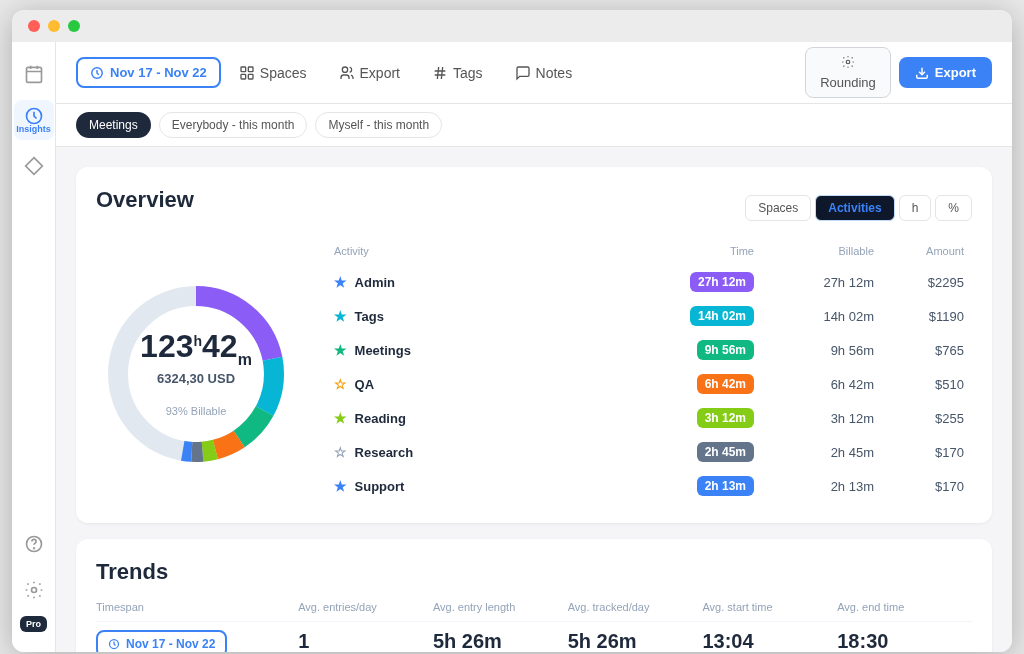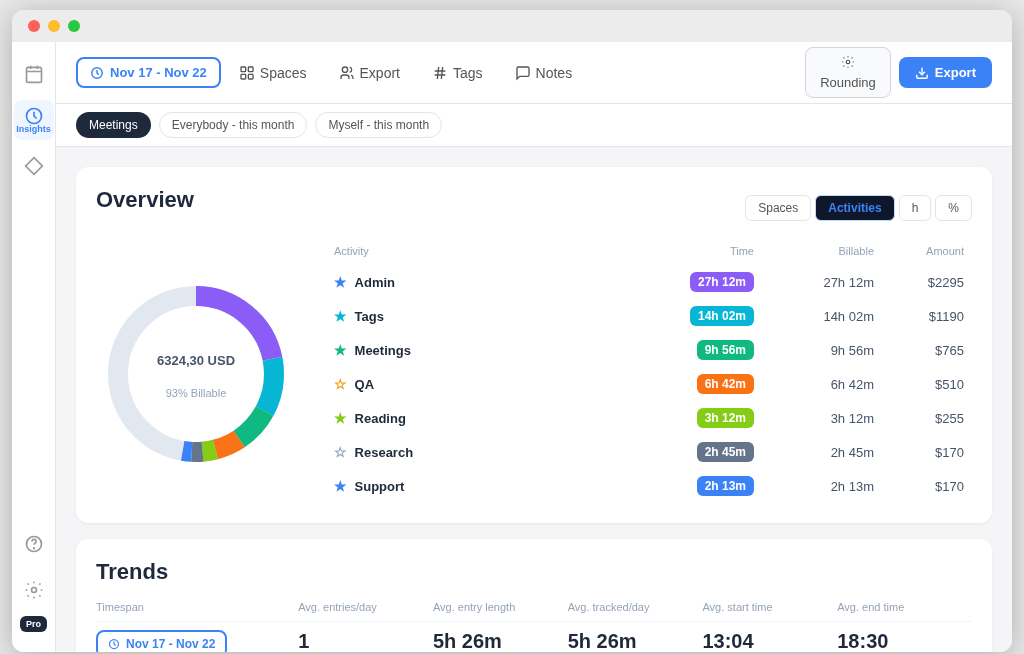--- a/index.html
+++ b/index.html
@@ -535,20 +535,23 @@
 
                 <circle cx="100" cy="100" r="78" fill="none" stroke="#f97316" stroke-width="20" stroke-dasharray="26 464" stroke-dashoffset="-199" transform="rotate(-90 100 100)"></circle>
 
                 <circle cx="100" cy="100" r="78" fill="none" stroke="#84cc16" stroke-width="20" stroke-dasharray="13 477" stroke-dashoffset="-225" transform="rotate(-90 100 100)"></circle>
 
                 <circle cx="100" cy="100" r="78" fill="none" stroke="#64748b" stroke-width="20" stroke-dasharray="11 479" stroke-dashoffset="-238" transform="rotate(-90 100 100)"></circle>
 
                 <circle cx="100" cy="100" r="78" fill="none" stroke="#3b82f6" stroke-width="20" stroke-dasharray="9 481" stroke-dashoffset="-249" transform="rotate(-90 100 100)"></circle>
               </svg>
               <div class="donut-center">
+                <div class="donut-hours">
+                  <span>123</span><sup>h</sup><span>42</span><sub>m</sub>
+                </div>
                 <div class="donut-usd">6324,30 USD</div>
                 <div class="donut-billable">93% Billable</div>
               </div>
             </div>
 
             <div class="activity-table">
               <div class="table-header">
                 <span>Activity</span>
                 <span class="col-right">Time</span>
                 <span class="col-right">Billable</span>

